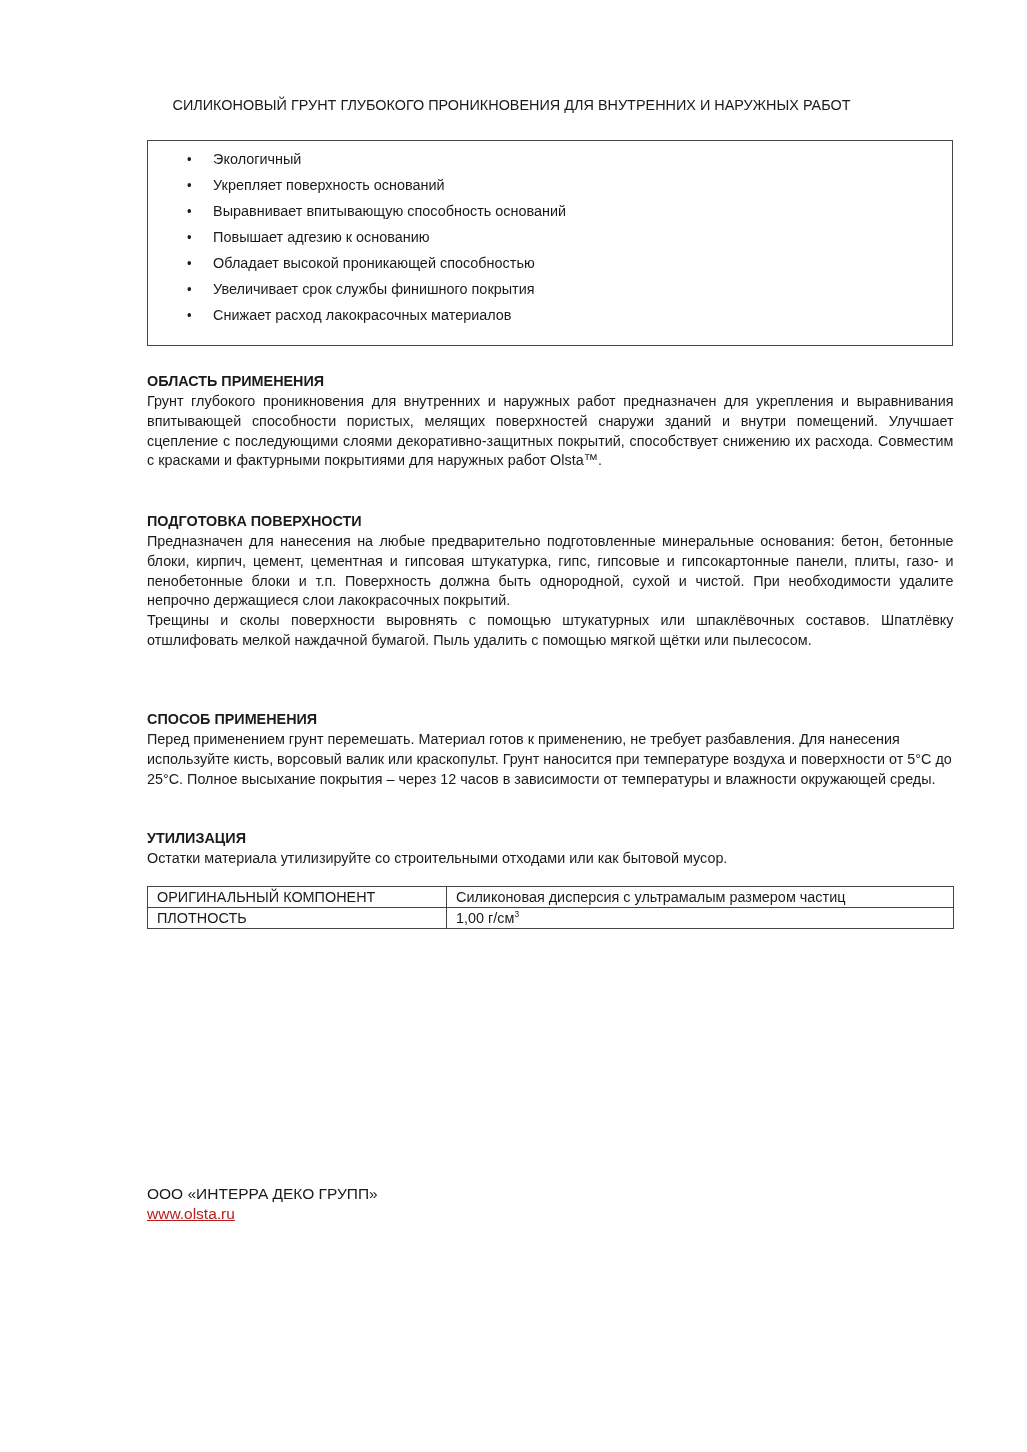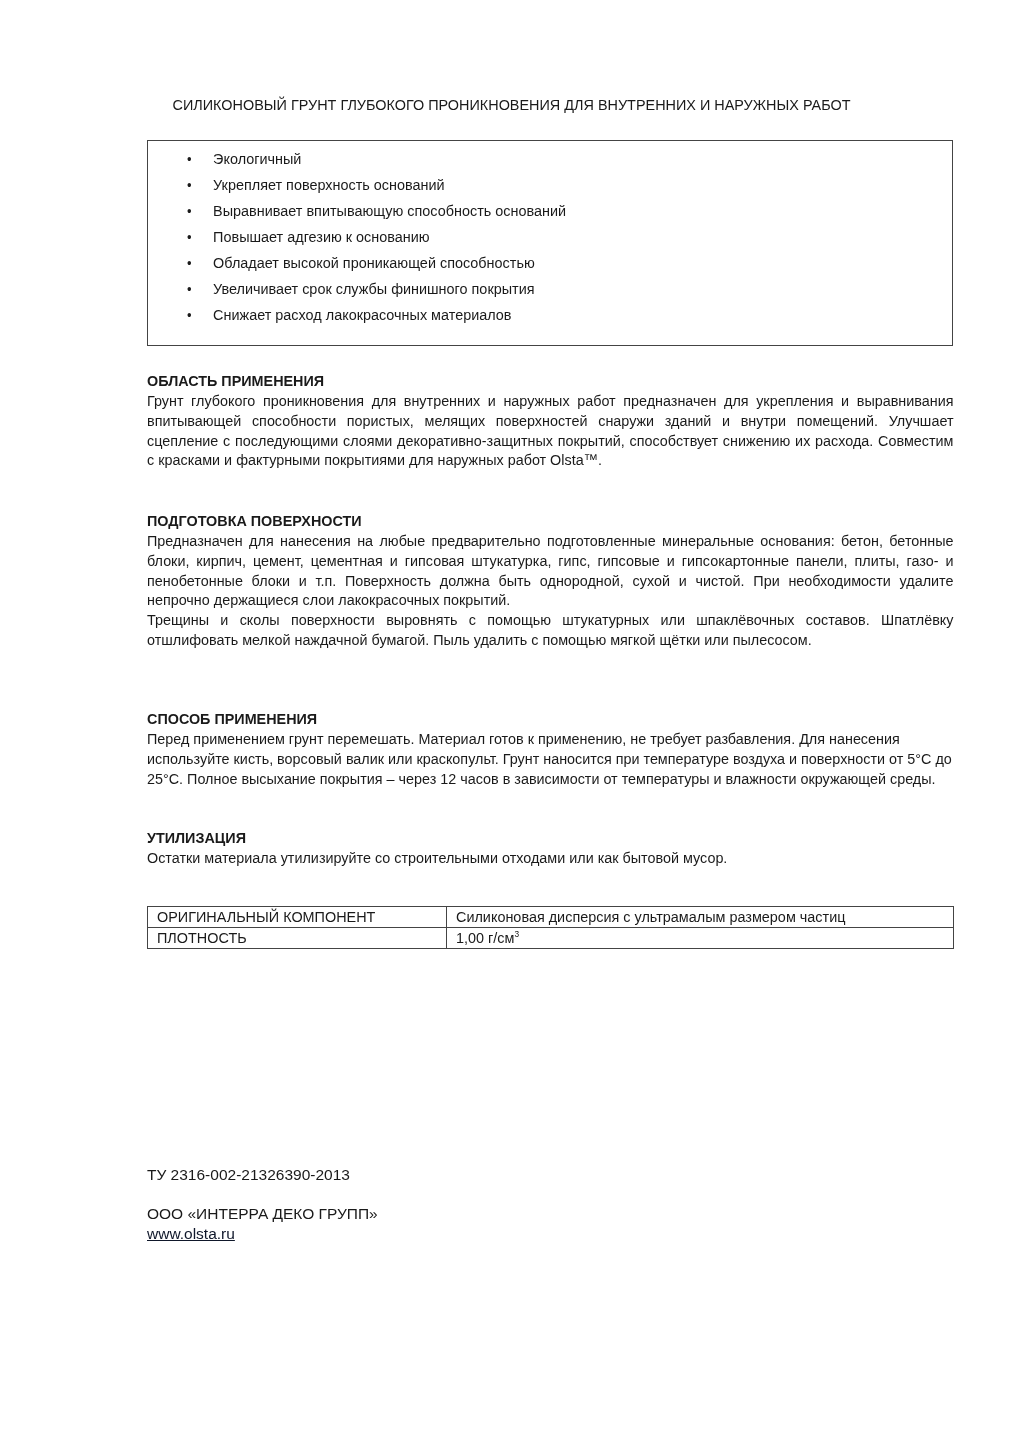--- a/index.html
+++ b/index.html
@@ -10,29 +10,29 @@
     .features-box { position: absolute; top: 140px; left: 147px; width: 806px; height: 206px;
                     border: 1px solid #444; box-sizing: border-box; }
     .features-box ul { margin: 0; padding: 0; list-style: none; position: absolute; top: 7px; left: 0; }
     .features-box li { position: relative; height: 26px; line-height: 22px; font-size: 15.5px;
                        padding-left: 70px; transform: scaleX(0.93); transform-origin: 0 0; white-space: nowrap; }
     .features-box li .bullet { position: absolute; left: 42px; top: 0; font-size: 14px; }
     .section { position: absolute; left: 147px; width: 870px; transform: scaleX(0.927); transform-origin: 0 0; }
     .section h2 { margin: 0; font-size: 15.5px; font-weight: bold; line-height: 20px; }
     .section p { margin: 0; font-size: 15.5px; line-height: 19.8px; text-align: justify; }
     .section p.last { text-align: left; }
-    table.props { position: absolute; top: 906px; left: 147px; width: 807px; border-collapse: collapse; }
+    table.props { position: absolute; top: 886px; left: 147px; width: 807px; border-collapse: collapse; }
     table.props td { border: 1px solid #444; font-size: 15.5px; line-height: 20px; vertical-align: top;
                      padding: 0 9px; }
     table.props td.k { width: 280px; }
     table.props td .cell { display: block; transform: scaleX(0.93); transform-origin: 0 0; width: 107%; text-align: justify; }
     table.props td.k .cell { text-align: left; }
     .footer { position: absolute; left: 147px; top: 1165px; font-size: 15.5px; line-height: 20px; }
     .footer .gap { height: 19px; }
-    .footer a { color: #0f172a; text-decoration: underline; }
+    .footer a { color: #b91c1c; text-decoration: underline; }
     sup { font-size: 9px; line-height: 0; }
   </style>
 </head>
 <body>
 
 <div class="doc-title">СИЛИКОНОВЫЙ ГРУНТ ГЛУБОКОГО ПРОНИКНОВЕНИЯ ДЛЯ ВНУТРЕННИХ И НАРУЖНЫХ РАБОТ</div>
 
 <div class="features-box">
   <ul>
     <li><span class="bullet">•</span><span>Экологичный</span></li>
@@ -81,17 +81,16 @@
           <span class="cell">ПЛОТНОСТЬ</span>
         </td>
     <td>
           <span class="cell"><span>1,00 г/см</span><sup>3</sup></span>
         </td>
   </tr>
 </tbody>
   </table>
 
 <div class="footer">
-  <div>ТУ 2316-002-21326390-2013</div>
   <div class="gap"></div>
   <div>ООО «ИНТЕРРА ДЕКО ГРУПП»</div>
   <a href="www.olsta.ru">www.olsta.ru</a>
 </div>
 
 </body></html>

